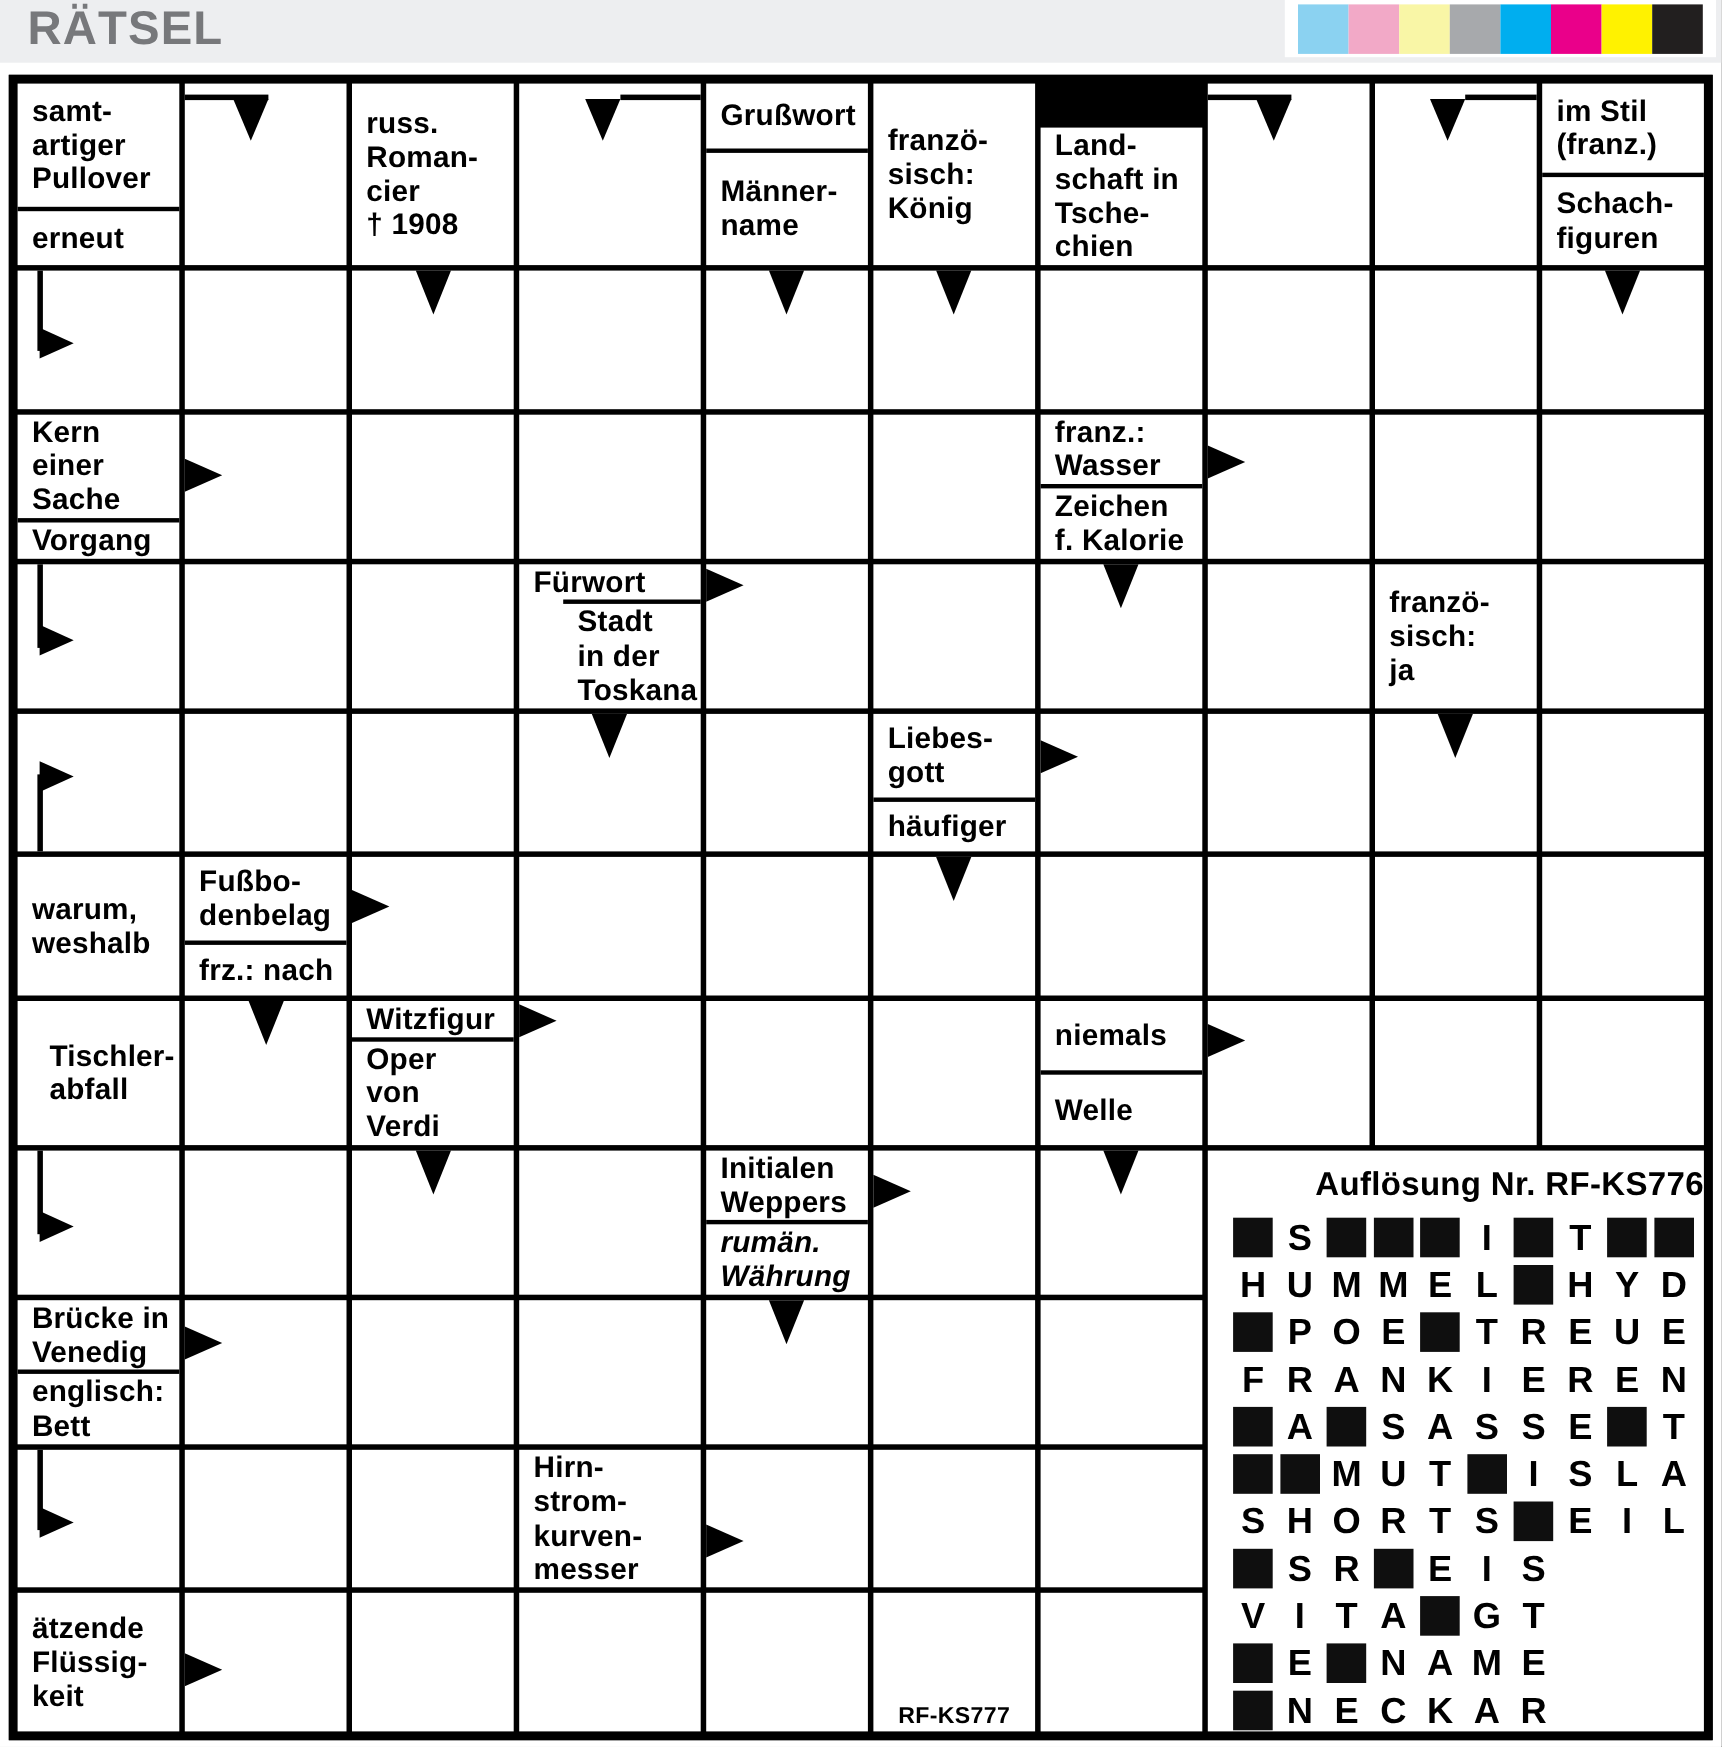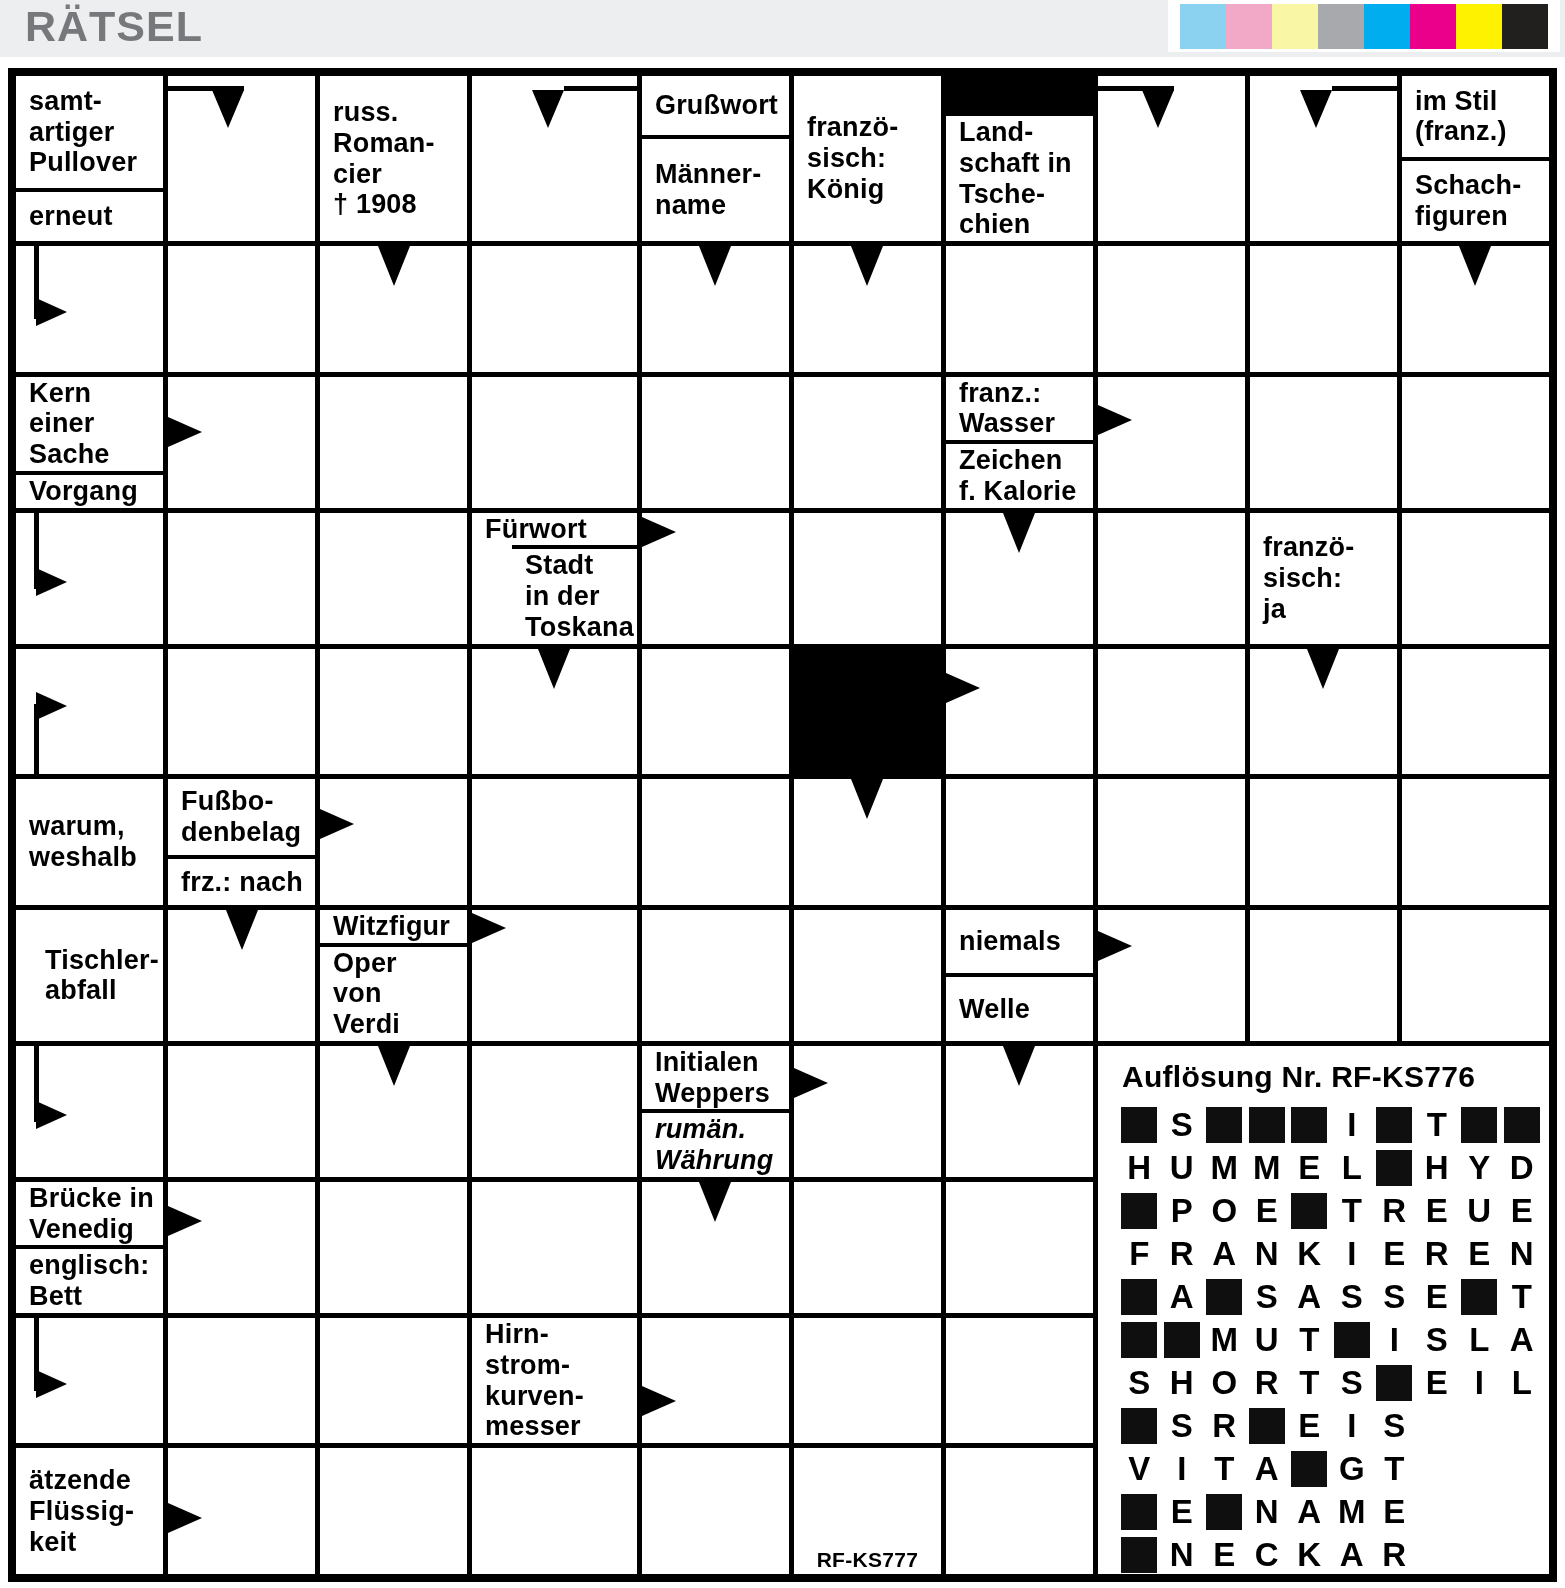--- a/index.html
+++ b/index.html
@@ -224,20 +224,25 @@
       <div class="cell" style="grid-area: 5 / 1;">
         <div class="elbow-bar bottom"></div>
         <div class="elbow-tri bottom"></div>
       </div>
       <div class="cell" style="grid-area: 5 / 2;"></div>
       <div class="cell" style="grid-area: 5 / 3;"></div>
       <div class="cell" style="grid-area: 5 / 4;">
         <div class="arr-down"></div>
       </div>
       <div class="cell" style="grid-area: 5 / 5;"></div>
+      <div class="cell clue" style="grid-area: 5 / 6;">
+        <div class="clue-part" style="flex-grow: 63; flex-basis: 0px;">Liebes-
+gott</div>
+        <div class="clue-part" style="flex-grow: 37; flex-basis: 0px;">häufiger</div>
+      </div>
       <div class="cell" style="grid-area: 5 / 7;">
         <div class="arr-right" style="top: 31%;"></div>
       </div>
       <div class="cell" style="grid-area: 5 / 8;"></div>
       <div class="cell" style="grid-area: 5 / 9;">
         <div class="arr-down"></div>
       </div>
       <div class="cell" style="grid-area: 5 / 10;"></div>
       <div class="cell clue" style="grid-area: 6 / 2;">
         <div class="clue-part" style="flex-grow: 63; flex-basis: 0px;">Fußbo-
@@ -301,21 +306,21 @@
 Weppers</div>
         <div class="clue-part" style="flex-grow: 50; flex-basis: 0px; font-style: italic;">rumän.
 Währung</div>
       </div>
       <div class="cell" style="grid-area: 8 / 6;">
         <div class="arr-right" style="top: 28%;"></div>
       </div>
       <div class="cell" style="grid-area: 8 / 7;">
         <div class="arr-down"></div>
       </div>
-      <div class="solution" style="grid-area: 8 / 8 / 12 / 11;">
+      <div class="solution" style="grid-area: 8 / 8 / 12 / 11; text-align: right;">
         <div class="sol-heading">Auflösung Nr. RF-KS776</div>
         <div class="sol-row">
           <div class="sol-cell blk"></div>
           <div class="sol-cell">S</div>
           <div class="sol-cell blk"></div>
           <div class="sol-cell blk"></div>
           <div class="sol-cell blk"></div>
           <div class="sol-cell">I</div>
           <div class="sol-cell blk"></div>
           <div class="sol-cell">T</div>

